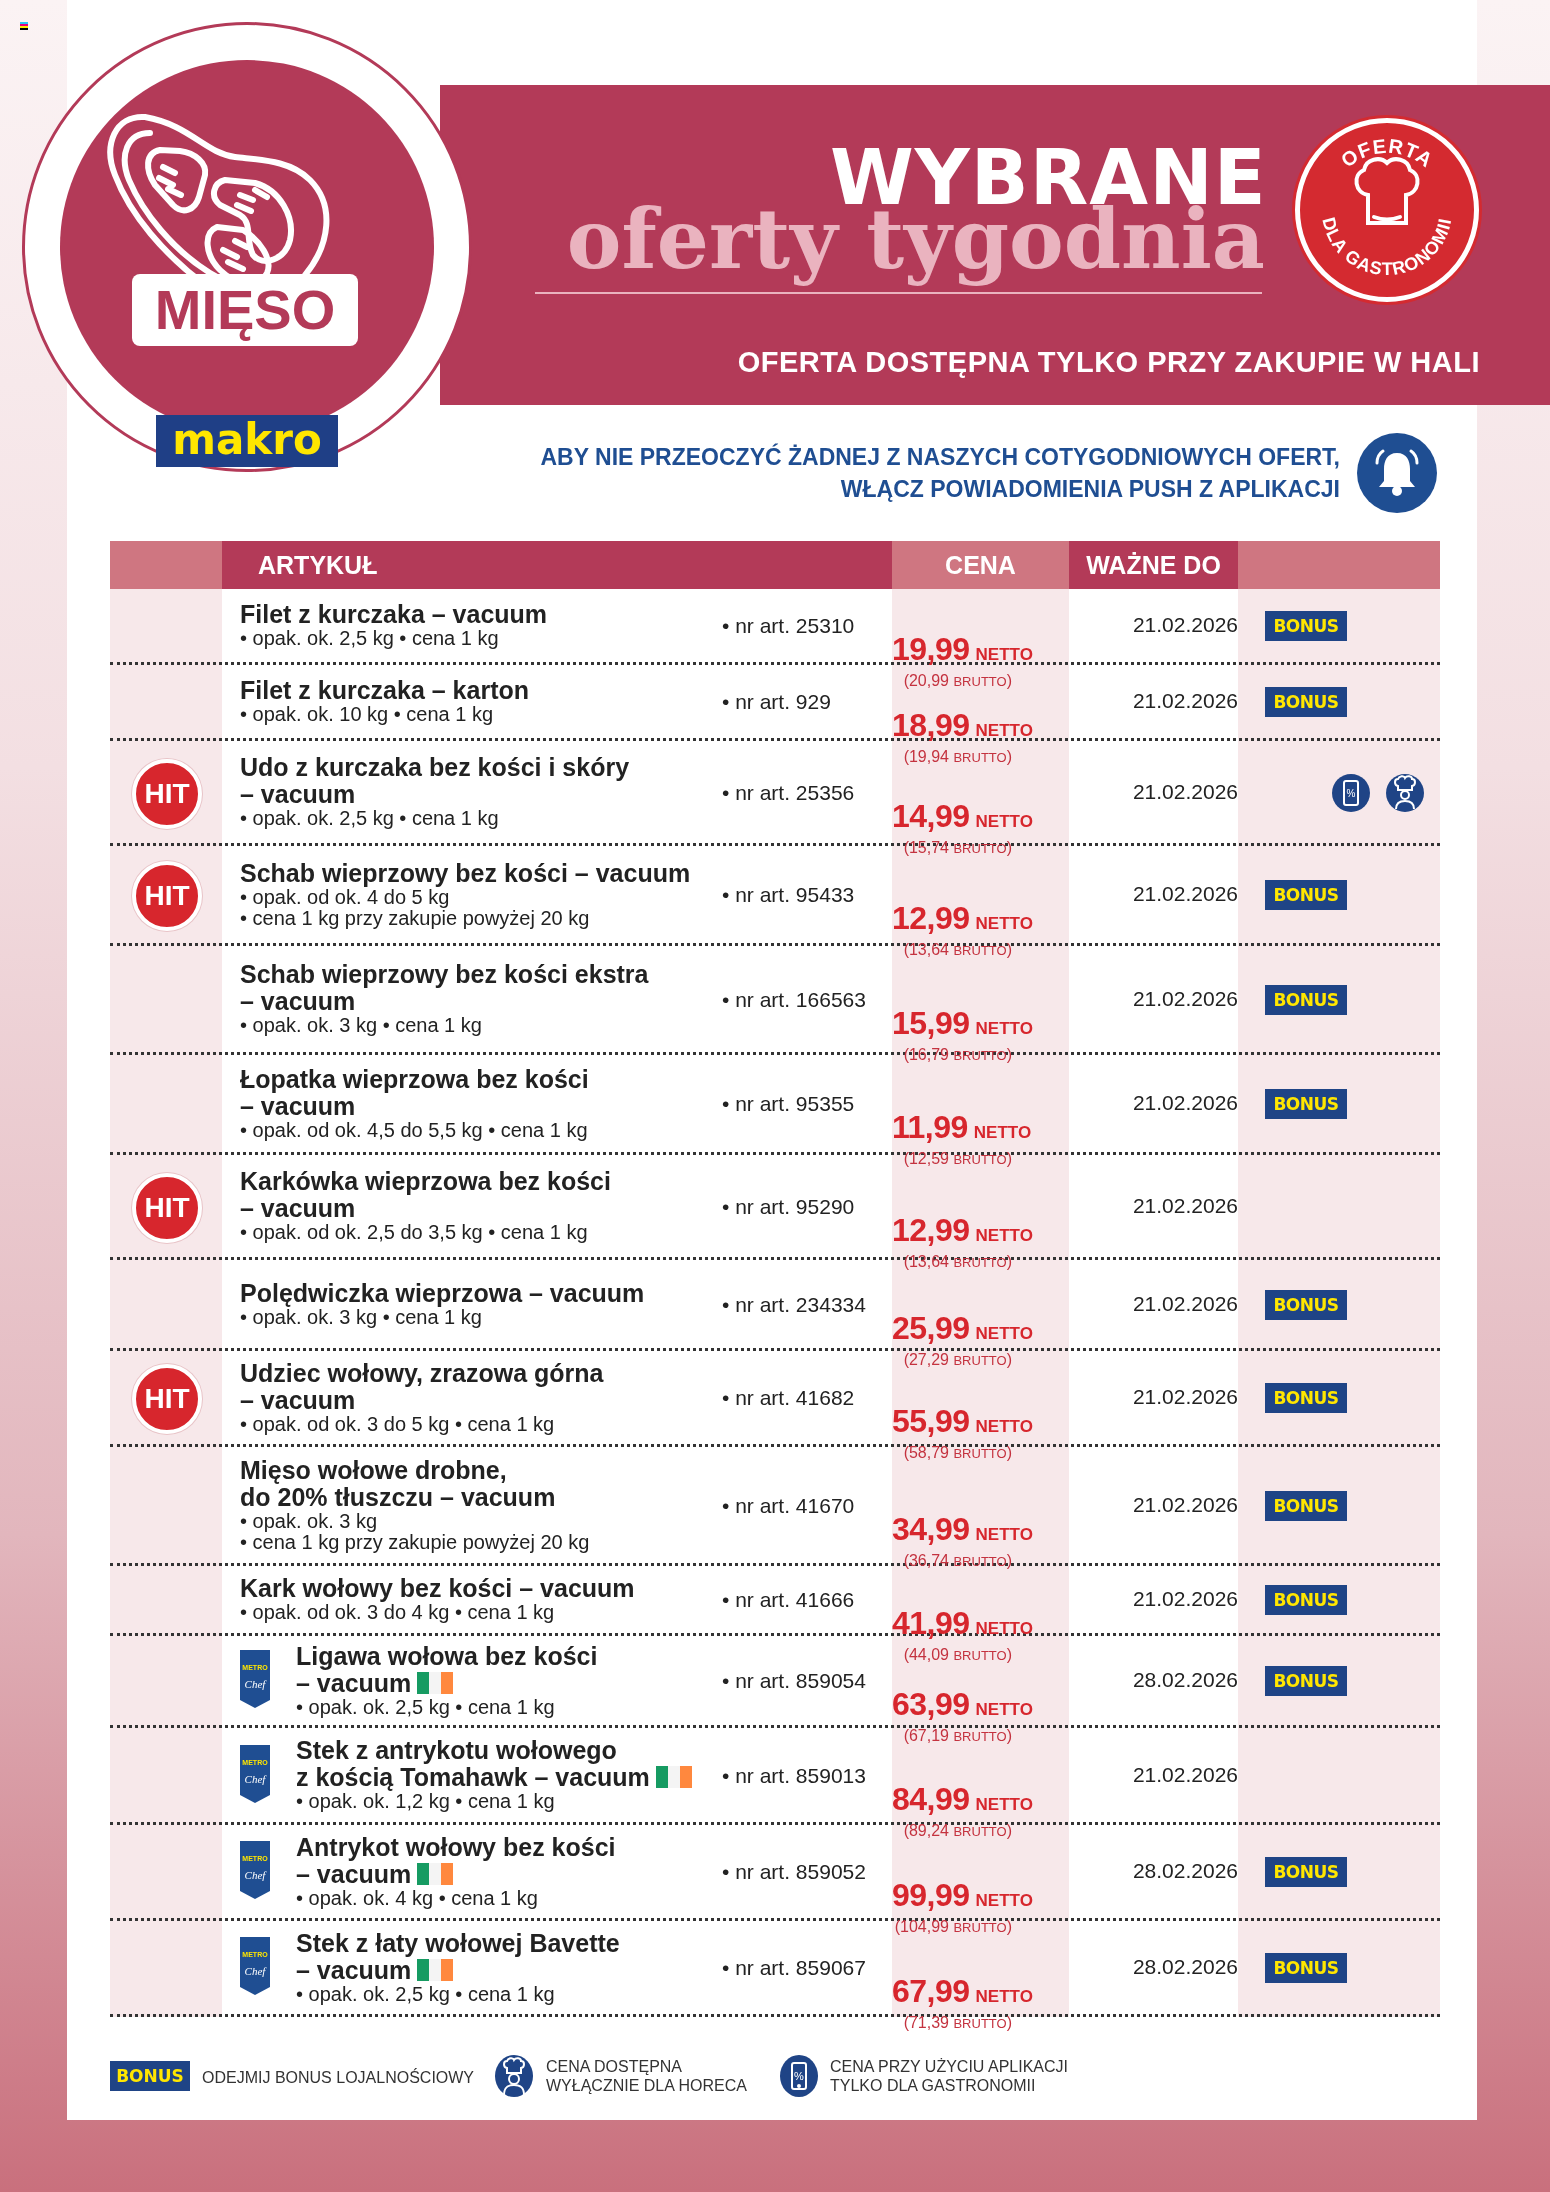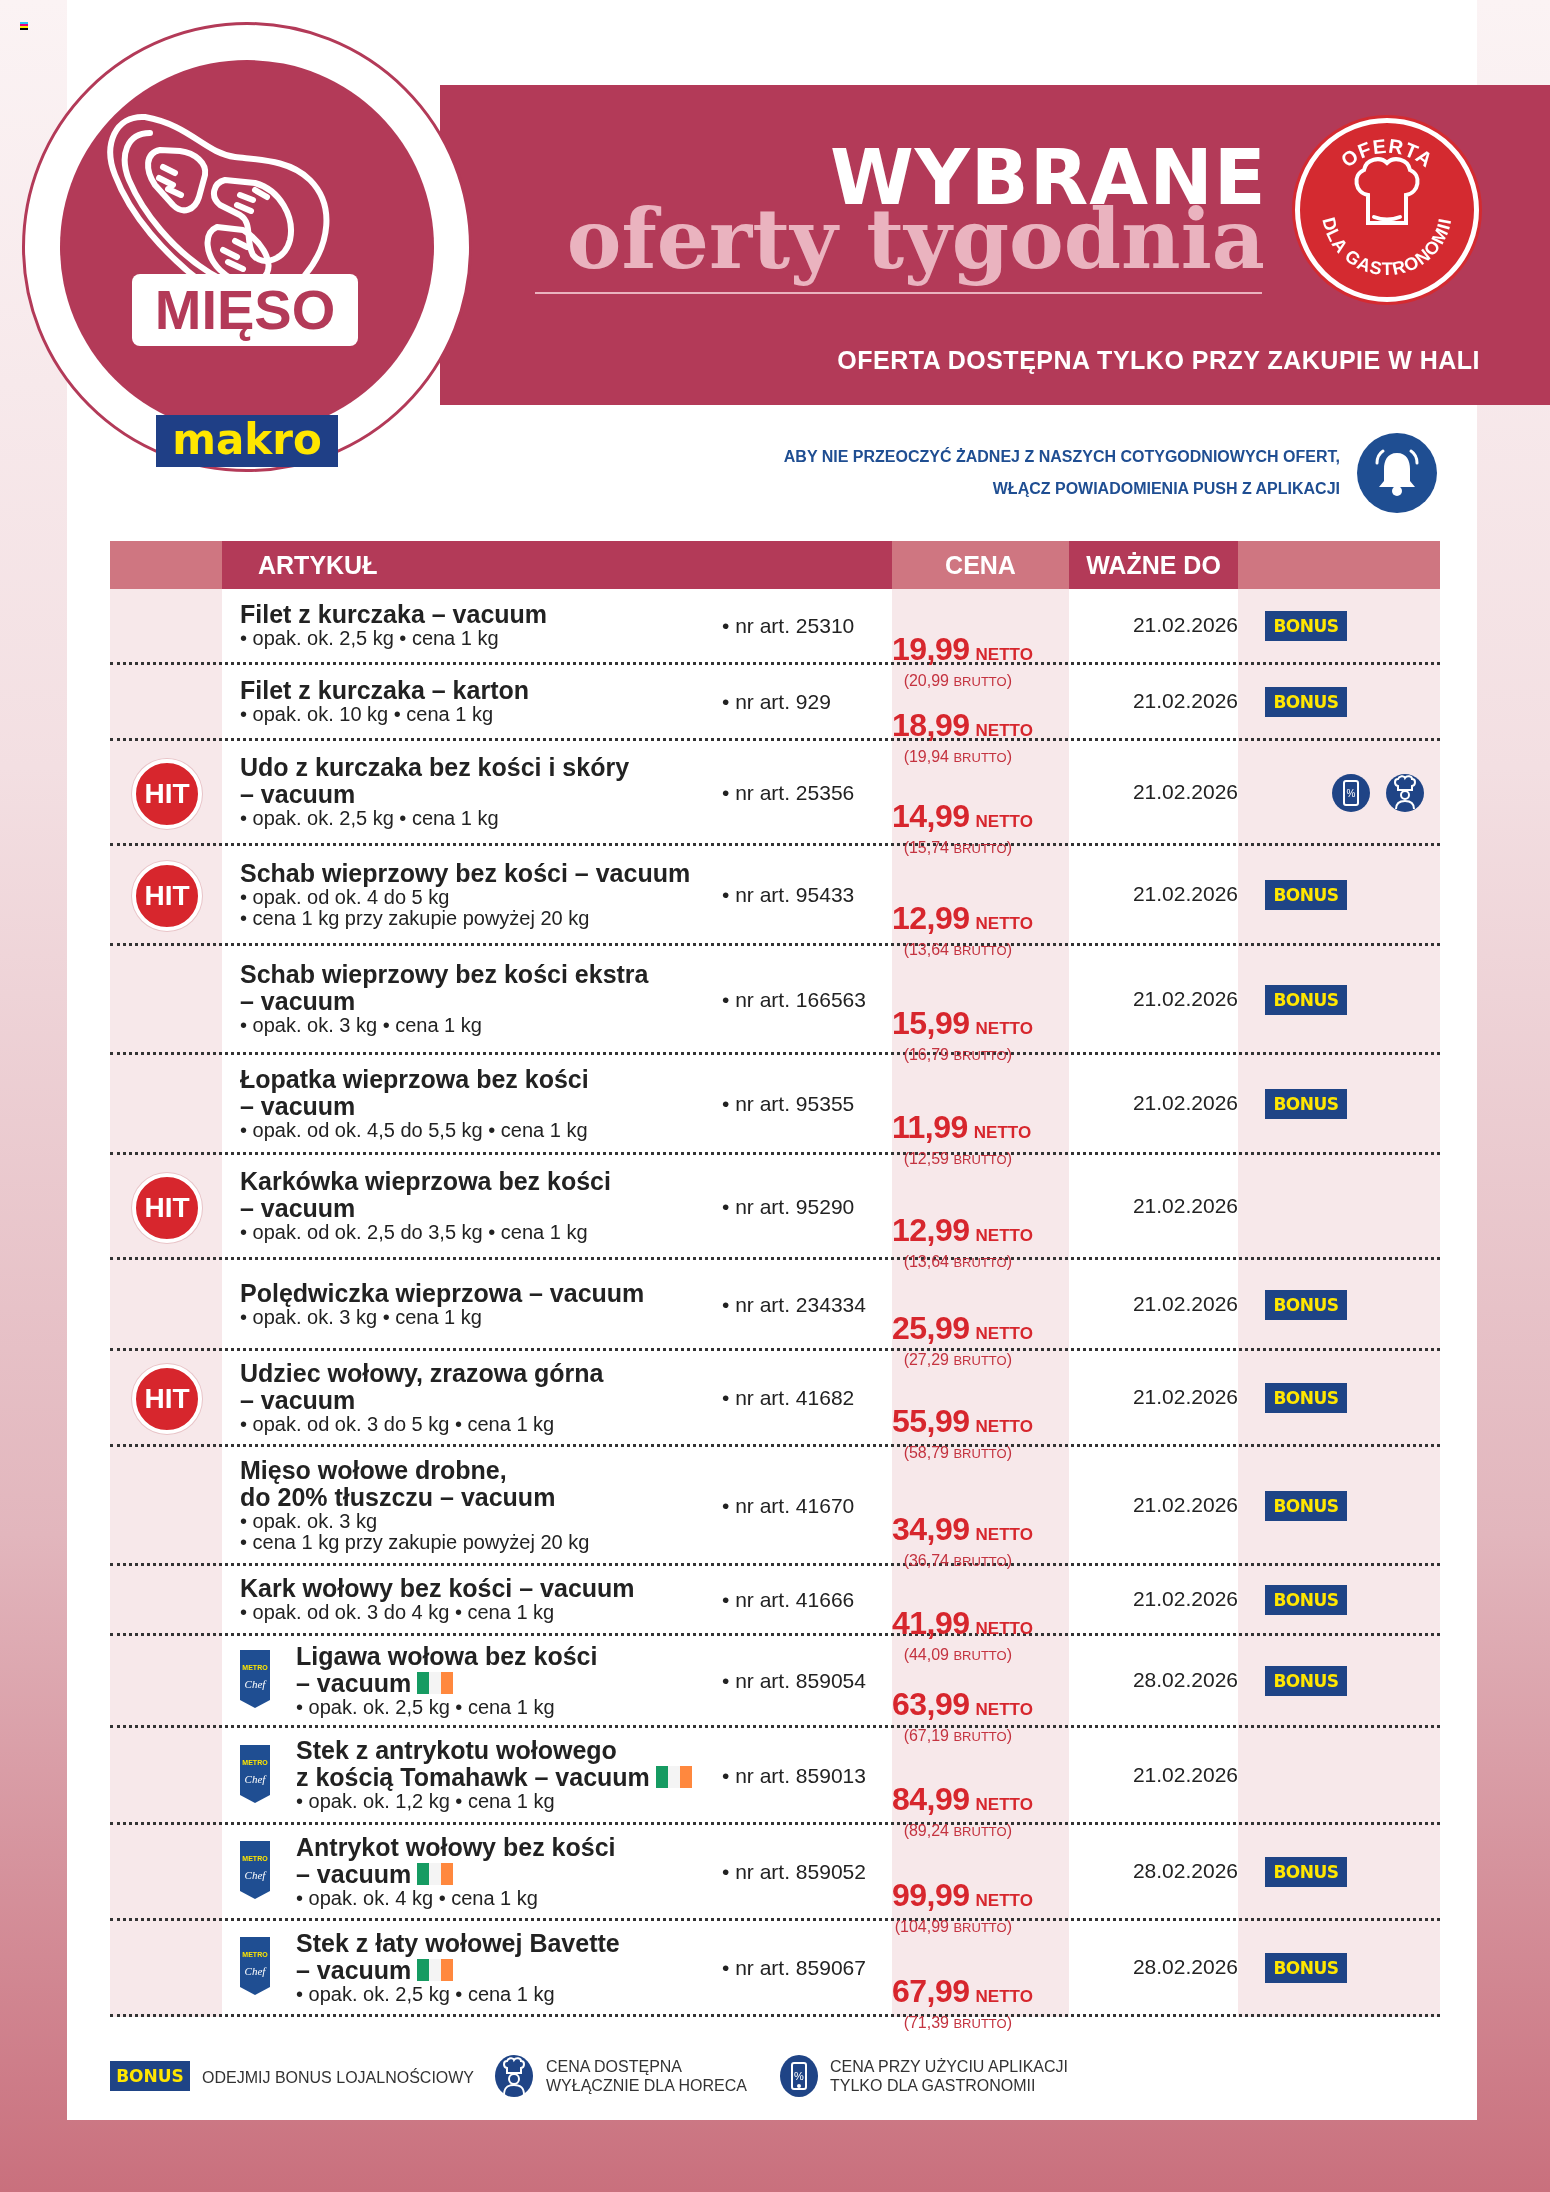--- a/index.html
+++ b/index.html
@@ -31,21 +31,21 @@
   .title-oferty {
     position: absolute; left: 505px; top: 198px; width: 760px; text-align: right;
     font-family: "DejaVu Serif", serif; font-weight: bold; font-size: 82px;
     color: #eab3bf; line-height: 1;
   }
   .title-underline {
     position: absolute; left: 535px; top: 292px; width: 727px; height: 2px; background: #eab3bf;
   }
   .subtitle-hali {
     position: absolute; left: 600px; top: 346px; width: 880px; text-align: right;
-    font-weight: bold; font-size: 25px; color: #ffffff; letter-spacing: 0.5px;
+    font-weight: bold; font-size: 29px; color: #ffffff; letter-spacing: 0.5px;
   }
 
   
   .meat-ring {
     position: absolute; left: 22px; top: 22px; width: 450px; height: 450px;
     border-radius: 50%; background: #ffffff; border: 3px solid #b33a58;
   }
   .meat-circle {
     position: absolute; left: 35px; top: 35px; width: 374px; height: 374px;
     border-radius: 50%; background: #b33a58;
@@ -66,21 +66,21 @@
   .gastro-stamp {
     position: absolute; left: 1295px; top: 118px; width: 184px; height: 184px;
     border-radius: 50%; background: #d42a30; border: 5px solid #ffffff;
     box-shadow: 0 0 0 3px #d42a30;
   }
   .gastro-stamp svg { position: absolute; left: 0; top: 0; }
 
   
   .push-text {
     position: absolute; left: 380px; top: 441px; width: 960px; text-align: right;
-    color: #1f4e92; font-weight: bold; font-size: 16px; line-height: 32px;
+    color: #1f4e92; font-weight: bold; font-size: 23px; line-height: 32px;
   }
   .bell-icon {
     position: absolute; left: 1357px; top: 433px; width: 80px; height: 80px;
     border-radius: 50%; background: #1f4e92;
   }
 
   
   .table { position: absolute; left: 110px; top: 541px; width: 1330px; }
   .thead { position: absolute; left: 0; top: 0; width: 1330px; height: 48px; }
   .th { position: absolute; top: 0; height: 48px; color: #fff; font-weight: bold; font-size: 25px; line-height: 48px; }

